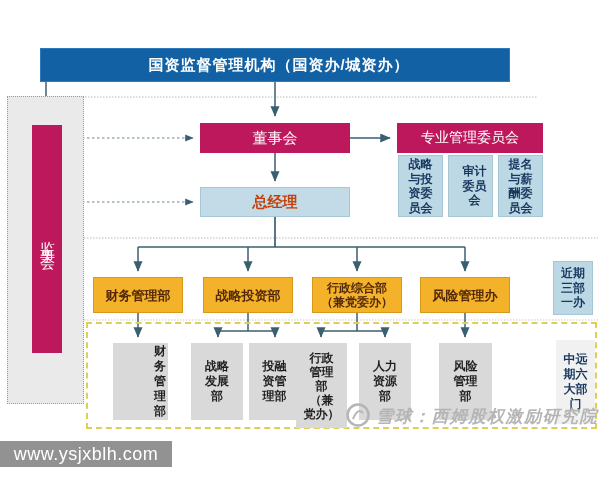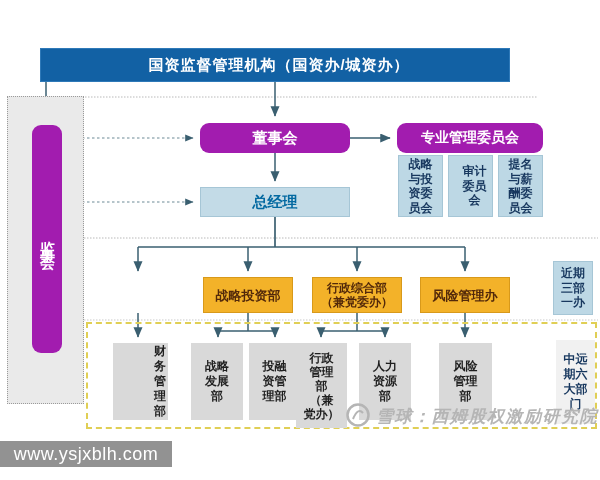--- a/index.html
+++ b/index.html
@@ -7,22 +7,22 @@
     position:relative;width:600px;height:480px;background:#ffffff;overflow:hidden;
     font-family:"Liberation Sans",sans-serif;
   }
   .abs{position:absolute;box-sizing:border-box;}
   .flexc{display:flex;align-items:center;justify-content:center;text-align:center;}
   .pre{white-space:pre-line;}
   
   .badge{background:#929292;color:#fff;font-size:18px;letter-spacing:.5px;}
   
   .banner{background:#1261a4;color:#fff;font-weight:bold;font-size:15px;letter-spacing:1px;border:1px solid #2e79b8;}
-  .midblue{background:#a21caf;color:#fff;font-weight:bold;border-radius:9px;}
-  .lightblue{background:#c3dbe7;color:#0369a1;font-weight:bold;border:1px solid #a6c6d6;}
+  .midblue{background:#be185d;color:#fff;font-weight:normal;}
+  .lightblue{background:#c3dbe7;color:#c2410c;font-weight:bold;border:1px solid #a6c6d6;}
   .subcom{background:#bdd8e5;color:#17375e;font-weight:bold;font-size:12px;line-height:14.5px;border:1px solid #a6c6d6;}
   .orange{background:#f3b229;color:#53290a;font-weight:bold;font-size:13px;line-height:15px;border:1px solid #d8991a;}
   .greybox{background:#d9d9d9;color:#1f1f1f;font-weight:bold;font-size:12px;line-height:15px;}
   .panel{background:#eaeaea;border:1px dotted #9a9a9a;}
   .vertical{writing-mode:vertical-rl;text-orientation:upright;letter-spacing:7px;font-size:15px;}
   .dashedzone{border:2px dashed #e0cf55;background:transparent;}
   .labelgrey{background:#f1f1f1;color:#17375e;font-weight:bold;font-size:12px;line-height:15px;}
   .watermark{color:#b5b5b5;font-weight:bold;font-size:17px;letter-spacing:1.5px;}
   svg.layer{position:absolute;left:0;top:0;pointer-events:none;}
 </style>
@@ -86,20 +86,21 @@
   <div class="abs subcom flexc pre" style="left:448px;top:155px;width:45px;height:62px;padding-left:8px;">审计
 委员
 会</div>
   <div class="abs subcom flexc pre" style="left:498px;top:155px;width:45px;height:62px;">提名
 与薪
 酬委
 员会</div>
 
   <div class="abs lightblue flexc" style="left:200px;top:187px;width:150px;height:30px;font-size:15px;">总经理</div>
 
+  <div class="abs orange flexc pre" style="left:93px;top:277px;width:90px;height:36px;">财务管理部</div>
   <div class="abs orange flexc pre" style="left:203px;top:277px;width:90px;height:36px;">战略投资部</div>
   <div class="abs orange flexc pre" style="left:312px;top:277px;width:90px;height:36px;font-size:12px;line-height:14px;">行政综合部
 （兼党委办）</div>
   <div class="abs orange flexc pre" style="left:420px;top:277px;width:90px;height:36px;">风险管理办</div>
 
   <div class="abs subcom flexc pre" style="left:553px;top:261px;width:40px;height:54px;">近期
 三部
 一办</div>
 
   <div class="abs dashedzone" style="left:86px;top:322px;width:511px;height:107px;"></div>

